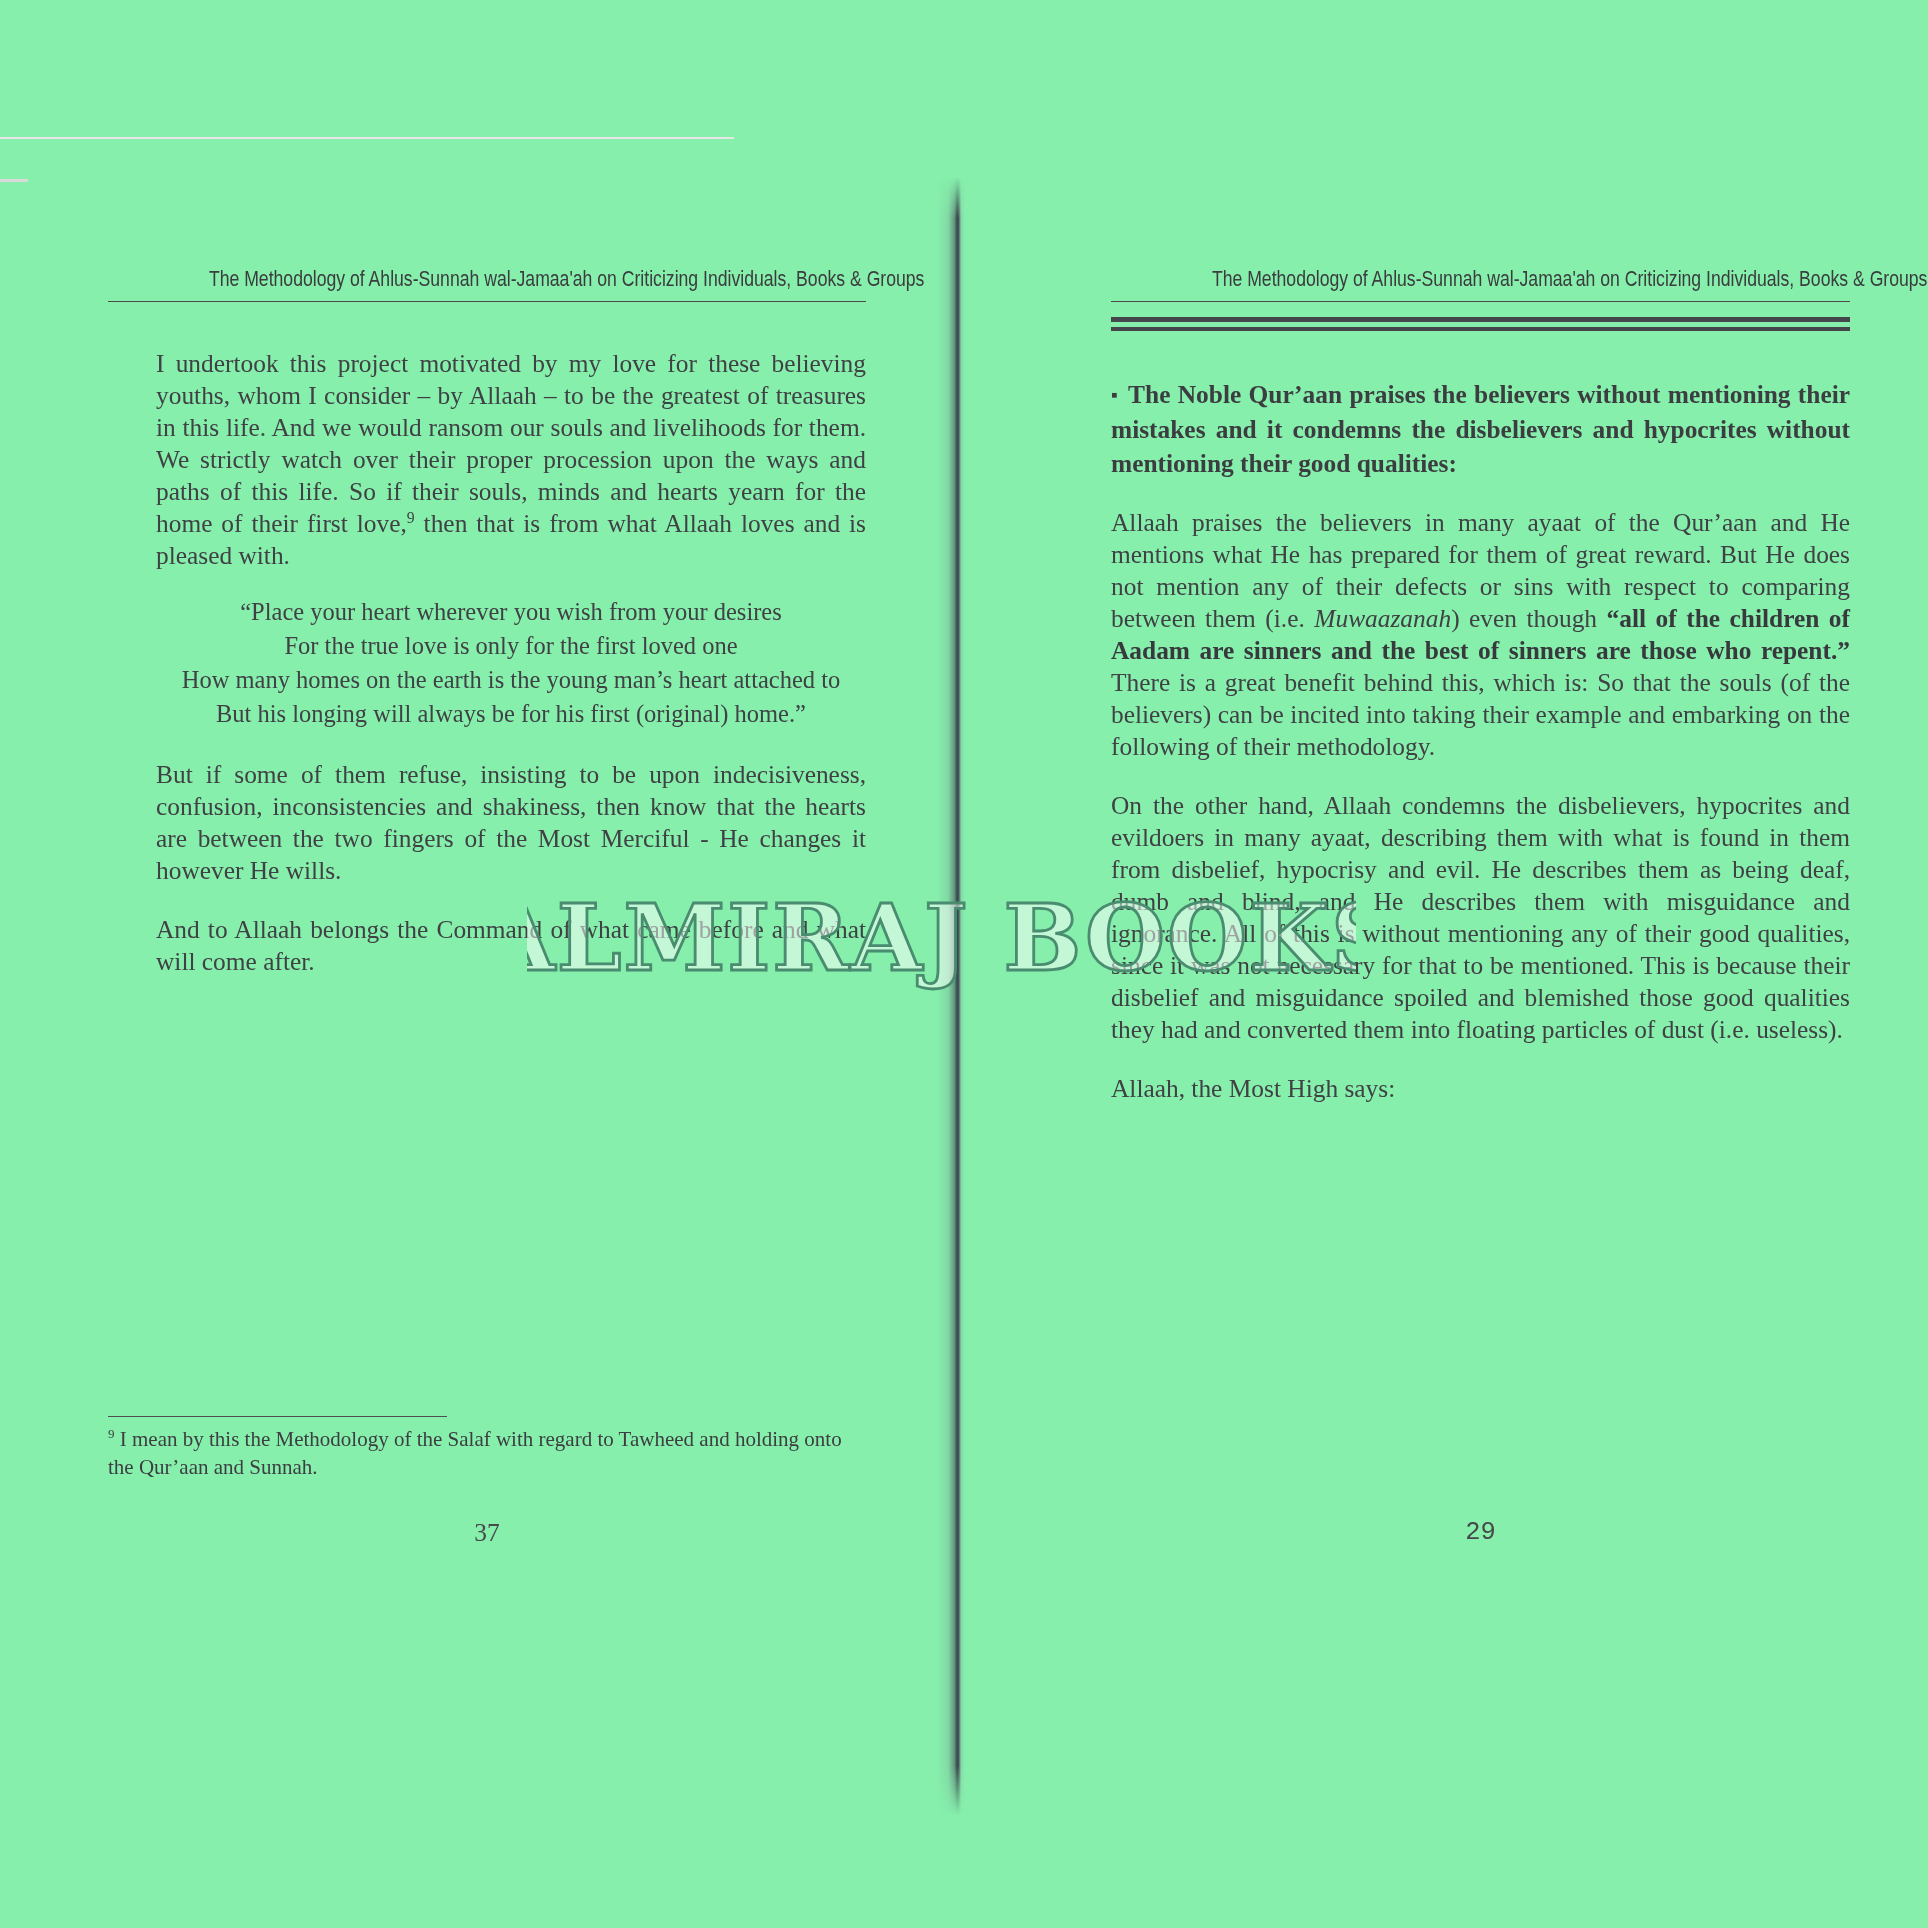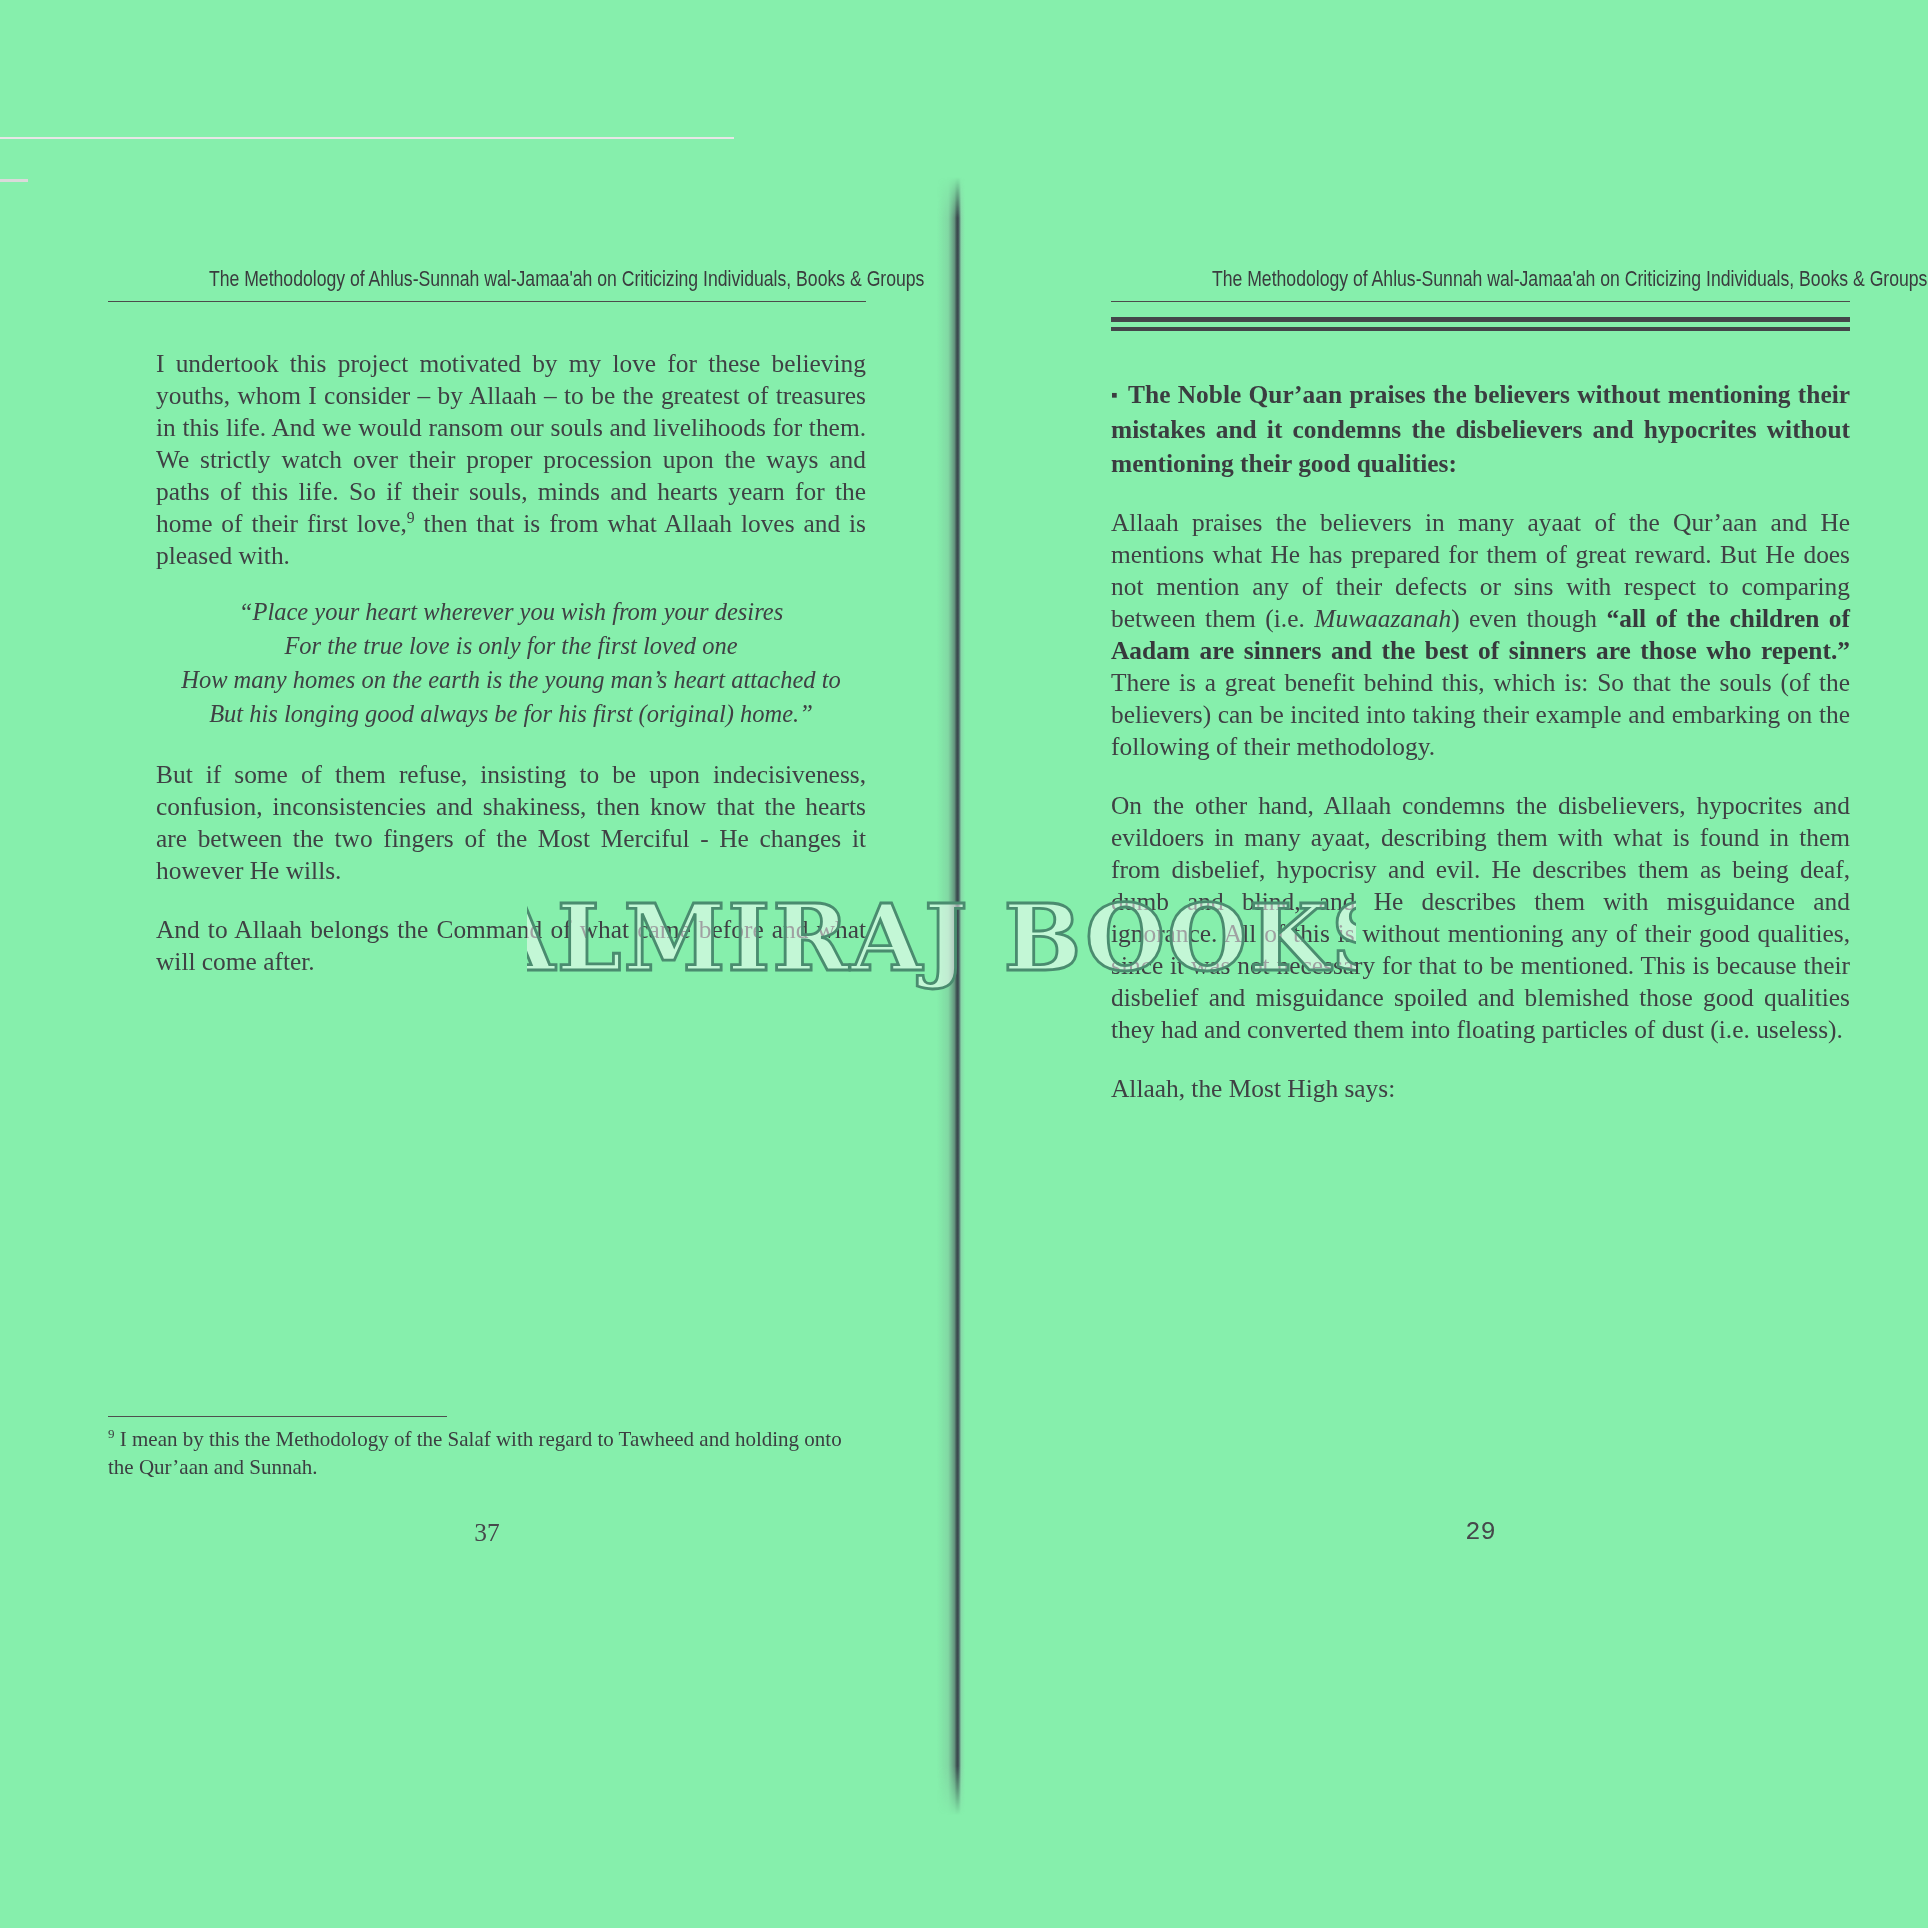--- a/index.html
+++ b/index.html
@@ -49,21 +49,20 @@
 
   .body-copy{font-size:25.4px;line-height:32px;text-align:justify;}
   .page-left .body-copy{margin-top:45px;margin-left:48px;}
 
   .para{margin:0 0 0 0;}
   .para + .para{margin-top:27px;}
 
   .poem{
     margin-top:24.5px;
     text-align:center;
-    font-style:italic;
     font-size:24.5px;
     line-height:34px;
   }
 
   sup.fn-ref{font-size:0.62em;line-height:0;vertical-align:super;}
 
   .footnote-block{position:absolute;left:0;top:1150px;width:758px;font-size:21px;line-height:28px;color:#3c3e41;}
   .footnote-rule{width:339px;border-top:1.9px solid #4e4e4e;margin-bottom:7.5px;}
 
   .page-number{
@@ -121,21 +120,21 @@
       <span class="condensed">The Methodology of Ahlus-Sunnah wal-Jamaa'ah on Criticizing Individuals, Books &amp; Groups</span>
     </div>
 
     <div class="body-copy">
       <p class="para"><span>I undertook this project motivated by my love for these believing youths, whom I consider – by Allaah – to be the greatest of treasures in this life.  And we would ransom our souls and livelihoods for them.  We strictly watch over their proper procession upon the ways and paths of this life.  So if their souls, minds and hearts yearn for the home of their first love,</span><sup class="fn-ref">9</sup><span> then that is from what Allaah loves and is pleased with.</span></p>
 
       <div class="poem">
         <div class="poem-line">“Place your heart wherever you wish from your desires</div>
         <div class="poem-line">For the true love is only for the first loved one</div>
         <div class="poem-line">How many homes on the earth is the young man’s heart attached to</div>
-        <div class="poem-line">But his longing good always be for his first (original) home.”</div>
+        <div class="poem-line">But his longing will always be for his first (original) home.”</div>
       </div>
 
       <p class="para" style="margin-top:27px;">But if some of them refuse, insisting to be upon indecisiveness, confusion, inconsistencies and shakiness, then know that the hearts are between the two fingers of the Most Merciful - He changes it however He wills.</p>
       <p class="para">And to Allaah belongs the Command of what came before and what will come after.</p>
     </div>
 
     <div class="footnote-block">
       <div class="footnote-rule"></div>
       <div><sup class="fn-ref">9</sup><span> I mean by this the Methodology of the Salaf with regard to Tawheed and holding onto the Qur’aan and Sunnah.</span></div>
     </div>

